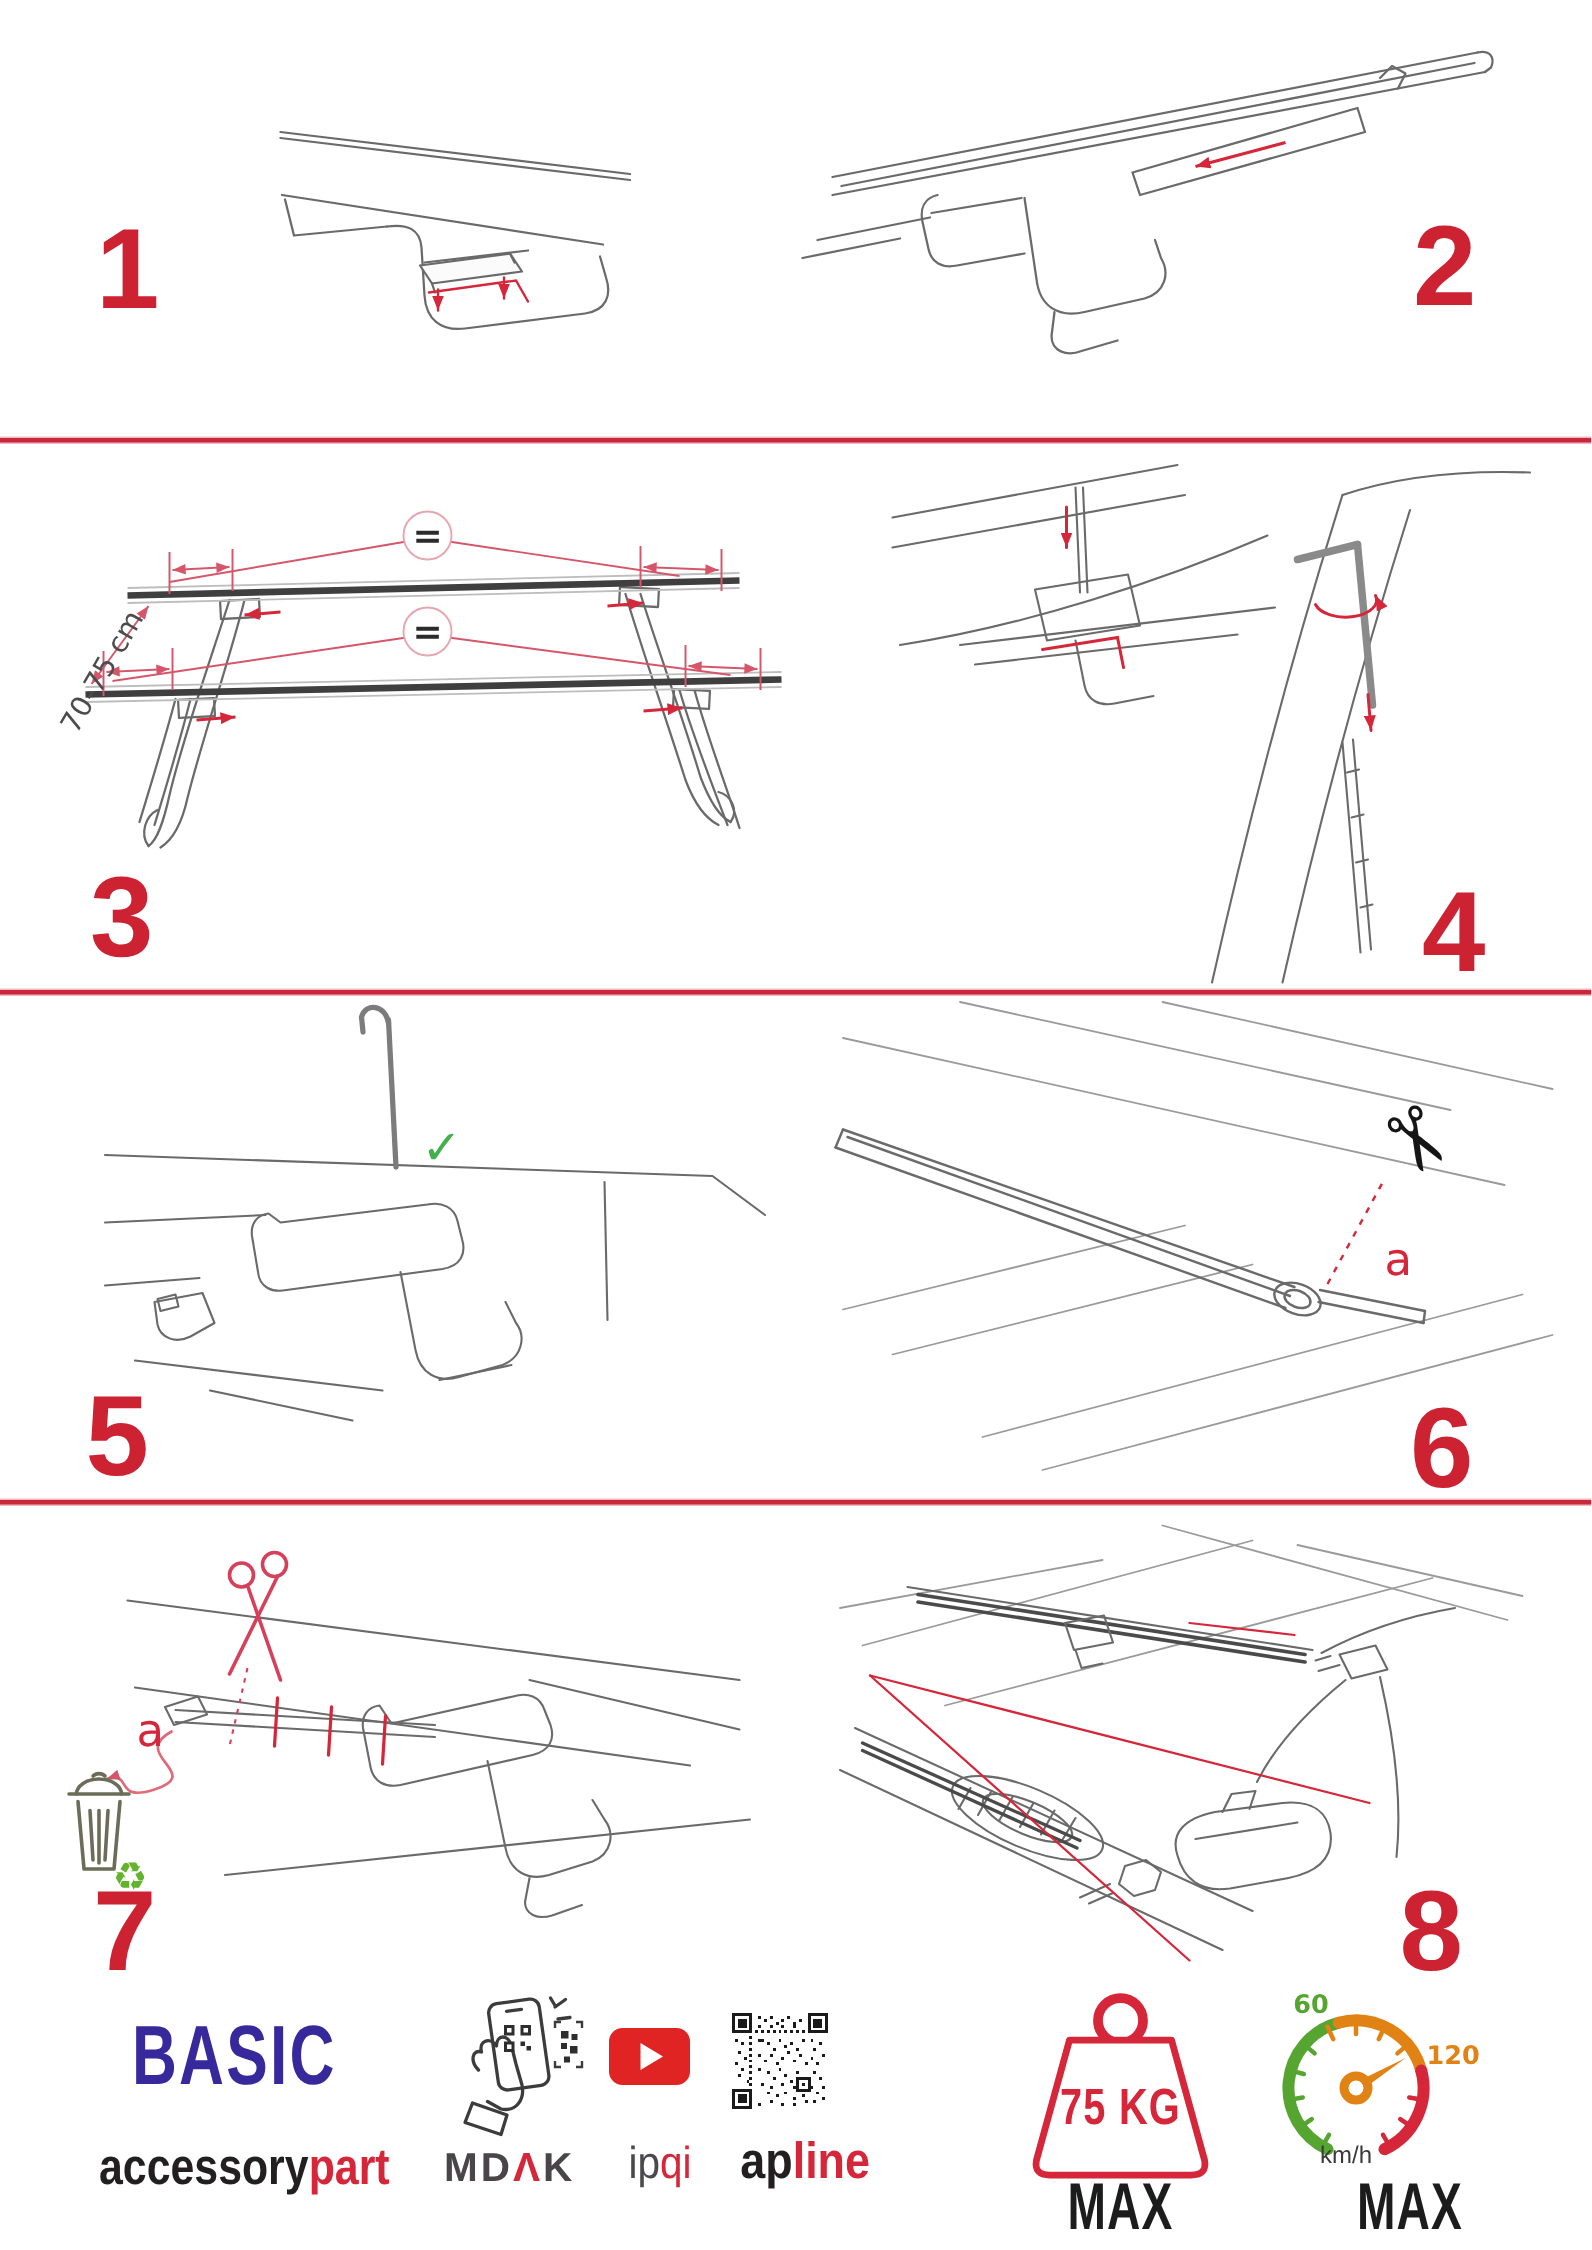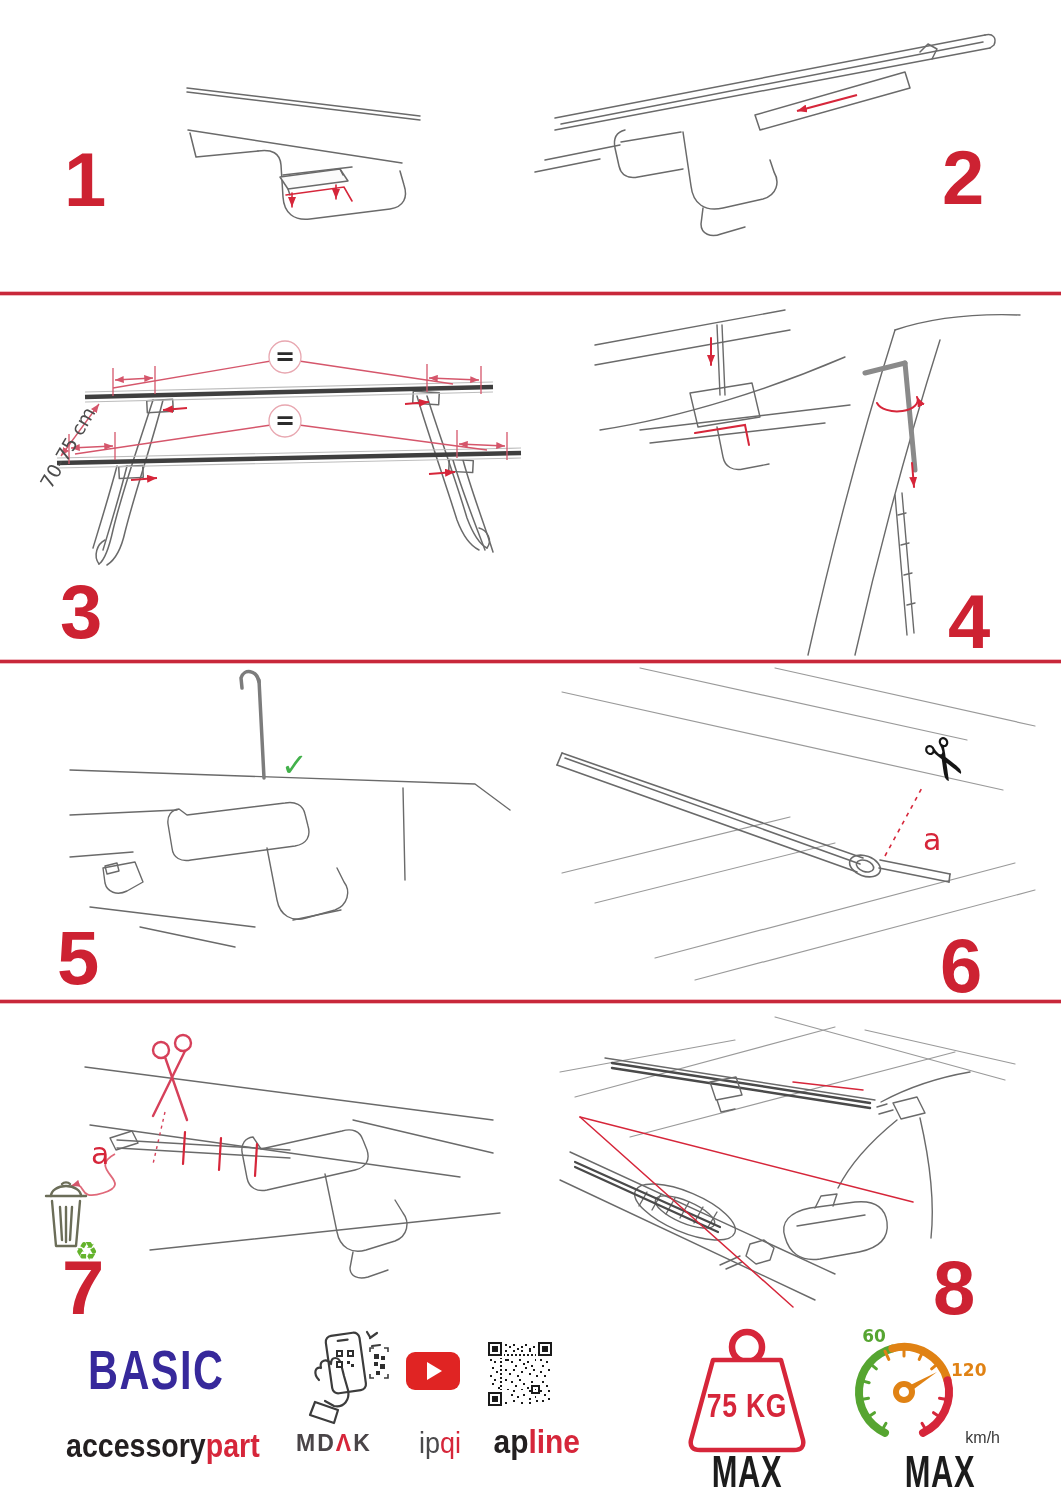--- a/index.html
+++ b/index.html
@@ -11,35 +11,35 @@
   .step-num{position:absolute;color:#cd2232;font-size:76px;font-weight:600;line-height:1;
             font-family:"Liberation Sans",sans-serif;}
   .divider{position:absolute;left:0;width:1061px;height:3px;background:#c8283a;
            box-shadow:0 1px 0 #f0b9c0,0 -1px 0 #f0b9c0;}
   
   .brand-title{position:absolute;left:88px;top:1342px;color:#37299b;font-size:56px;font-weight:600;
                letter-spacing:2px;transform:scaleX(0.74);transform-origin:left center;line-height:1;}
   .brand-sub{position:absolute;left:66px;top:1428px;font-size:34px;font-weight:700;line-height:1;
              transform:scaleX(0.84);transform-origin:left center;letter-spacing:0;}
   .brand-sub .black{color:#231f20;} .red{color:#d6263a;}
-  .mdak{position:absolute;left:296px;top:1432px;width:86px;font-size:23px;
+  .mdak{position:absolute;left:296px;top:1432px;width:86px;font-size:27px;
         font-weight:700;letter-spacing:2px;color:#4a4548;line-height:1;}
   .ipqi{position:absolute;left:412px;top:1428px;width:56px;text-align:center;font-size:30px;
         font-weight:500;color:#4a4a4c;line-height:1;transform:scaleX(0.9);}
   .apline{position:absolute;left:488px;top:1424px;width:92px;text-align:center;font-size:34px;
           font-weight:700;color:#231f20;line-height:1;transform:scaleX(0.88);}
   .yt{position:absolute;left:406px;top:1352px;width:54px;height:38px;background:#e02423;
       border-radius:9px;display:flex;align-items:center;justify-content:center;}
   .yt-tri{width:0;height:0;border-left:15px solid #ffffff;border-top:9px solid transparent;
           border-bottom:9px solid transparent;margin-left:3px;}
   .kg-label{position:absolute;left:672px;top:1388px;width:150px;text-align:center;color:#d6263a;
             font-size:34px;font-weight:700;transform:scaleX(0.78);line-height:1;letter-spacing:1px;}
   .max-label{position:absolute;width:150px;text-align:center;color:#1c1c1c;font-size:44px;
              font-weight:700;transform:scaleX(0.7);line-height:1;letter-spacing:1px;}
-  .kmh-label{position:absolute;left:880px;top:1430px;width:120px;text-align:right;color:#3a3a3a;
+  .kmh-label{position:absolute;left:880px;top:1430px;width:120px;text-align:left;color:#3a3a3a;
              font-size:16px;line-height:1;}
 </style>
 </head>
 <body>
 
 <div class="page">
 
   <svg width="0" height="0">
     <defs>
       <marker id="aR" viewBox="0 0 10 8" markerWidth="10" markerHeight="8" refX="10" refY="4" orient="auto-start-reverse" markerUnits="userSpaceOnUse">

